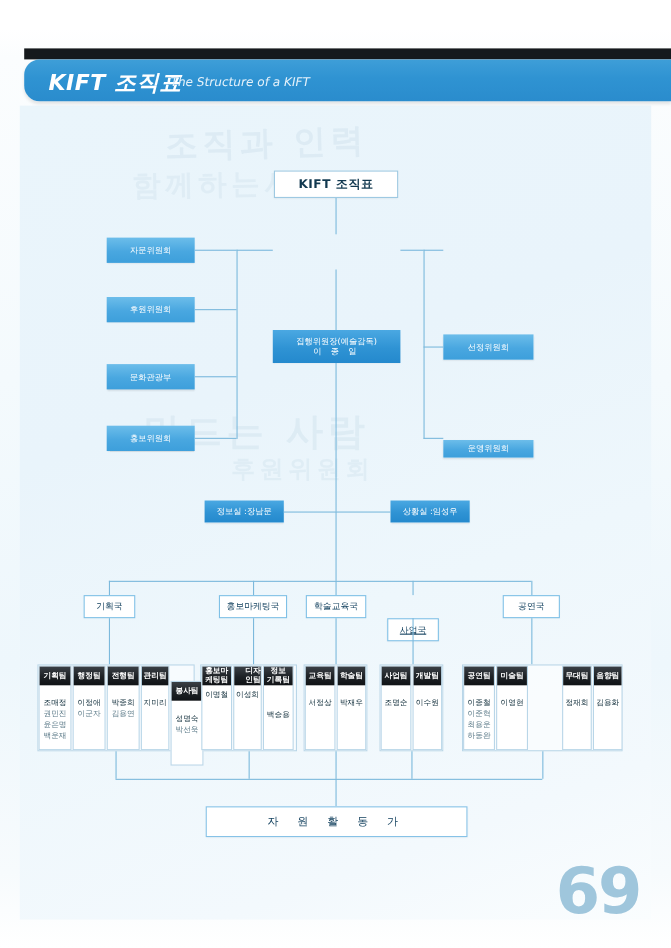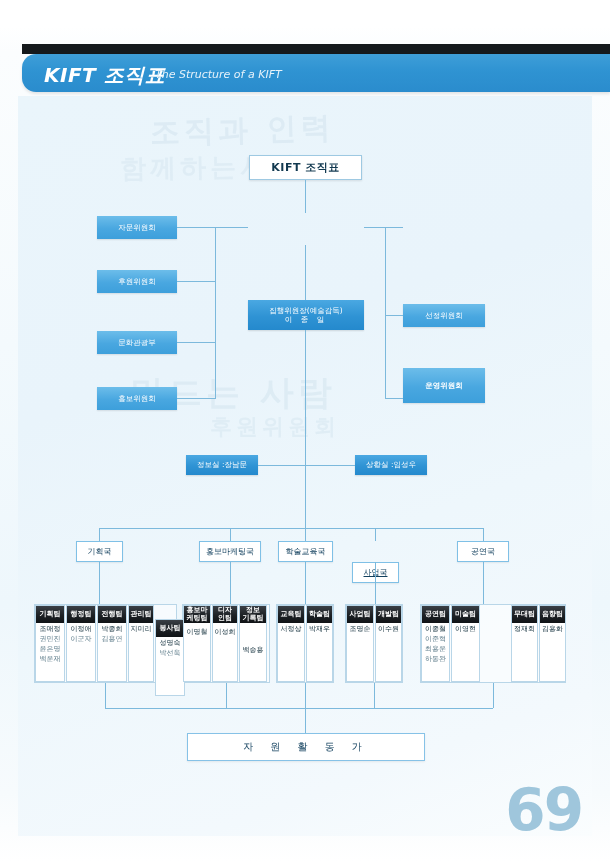--- a/index.html
+++ b/index.html
@@ -86,21 +86,21 @@
   }
   .team-head{
     background:linear-gradient(180deg,#3a3f45 0%,#1d2125 55%,#101316 100%);
     color:#ffffff;font-size:7px;font-weight:bold;
     display:flex;align-items:center;justify-content:center;
     text-align:center;line-height:1.05;padding:1px 0;
     height:15px;
   }
   .team-body{
     display:flex;flex-direction:column;align-items:center;
-    padding-top:2px;gap:.5px;
+    padding-top:12px;gap:.5px;
   }
   .member{font-size:7px;color:#16333f;line-height:1.35;white-space:nowrap;}
   .member.first{color:#0d2b38;}
   .member.rest{color:#5b7a88;text-align:center;}
   .group-frame{
     position:absolute;box-sizing:border-box;
     border:1px solid #b9d6e8;background:rgba(255,255,255,.55);
   }
 
   
@@ -152,21 +152,21 @@
   <div class="node blue-light" style="left:97px;top:387px;width:80px;height:23px;">홍보위원회</div>
 
   <div class="line vline" style="left:215px;top:227px;height:172px;"></div>
   <div class="line hline" style="left:177px;top:227px;width:38px;"></div>
   <div class="line hline" style="left:177px;top:281px;width:38px;"></div>
   <div class="line hline" style="left:177px;top:342px;width:38px;"></div>
   <div class="line hline" style="left:177px;top:398px;width:38px;"></div>
   <div class="line hline" style="left:215px;top:227px;width:33px;"></div>
 
   <div class="node blue-light" style="left:403px;top:304px;width:82px;height:23px;">선정위원회</div>
-  <div class="node blue-light" style="left:403px;top:368px;width:82px;height:35px;font-weight:bold;">운영위원회</div>
+  <div class="node blue-light" style="left:403px;top:400px;width:82px;height:16px;">운영위원회</div>
 
   <div class="line vline" style="left:385px;top:227px;height:172px;"></div>
   <div class="line hline" style="left:364px;top:227px;width:21px;"></div>
   <div class="line hline" style="left:385px;top:227px;width:18px;"></div>
   <div class="line hline" style="left:385px;top:315px;width:18px;"></div>
   <div class="line hline" style="left:385px;top:398px;width:18px;"></div>
 
   <div class="node blue" style="left:186px;top:455px;width:72px;height:20px;">정보실 :장남문</div>
   <div class="node blue" style="left:355px;top:455px;width:72px;height:20px;">상황실 :임성우</div>
   <div class="line hline" style="left:258px;top:465px;width:97px;"></div>
@@ -248,21 +248,21 @@
   <div class="team" style="left:183px;top:605px;width:28px;height:77px;">
     <div class="team-head" style="flex-direction:column;">
       <span>홍보마</span>
       <span>케팅팀</span>
     </div>
     <div class="team-body" style="padding-top:5px;">
       <span class="member first">이명철</span>
     </div>
   </div>
   <div class="team" style="left:212px;top:605px;width:26px;height:77px;">
-    <div class="team-head" style="flex-direction:column;">
+    <div class="team-head" style="flex-direction:column;align-items:flex-end;">
       <span>디자</span>
       <span>인팀</span>
     </div>
     <div class="team-body" style="padding-top:5px;">
       <span class="member first">이성희</span>
     </div>
   </div>
   <div class="team" style="left:239px;top:605px;width:28px;height:77px;">
     <div class="team-head" style="flex-direction:column;justify-content:space-between;">
       <span>정보</span>

